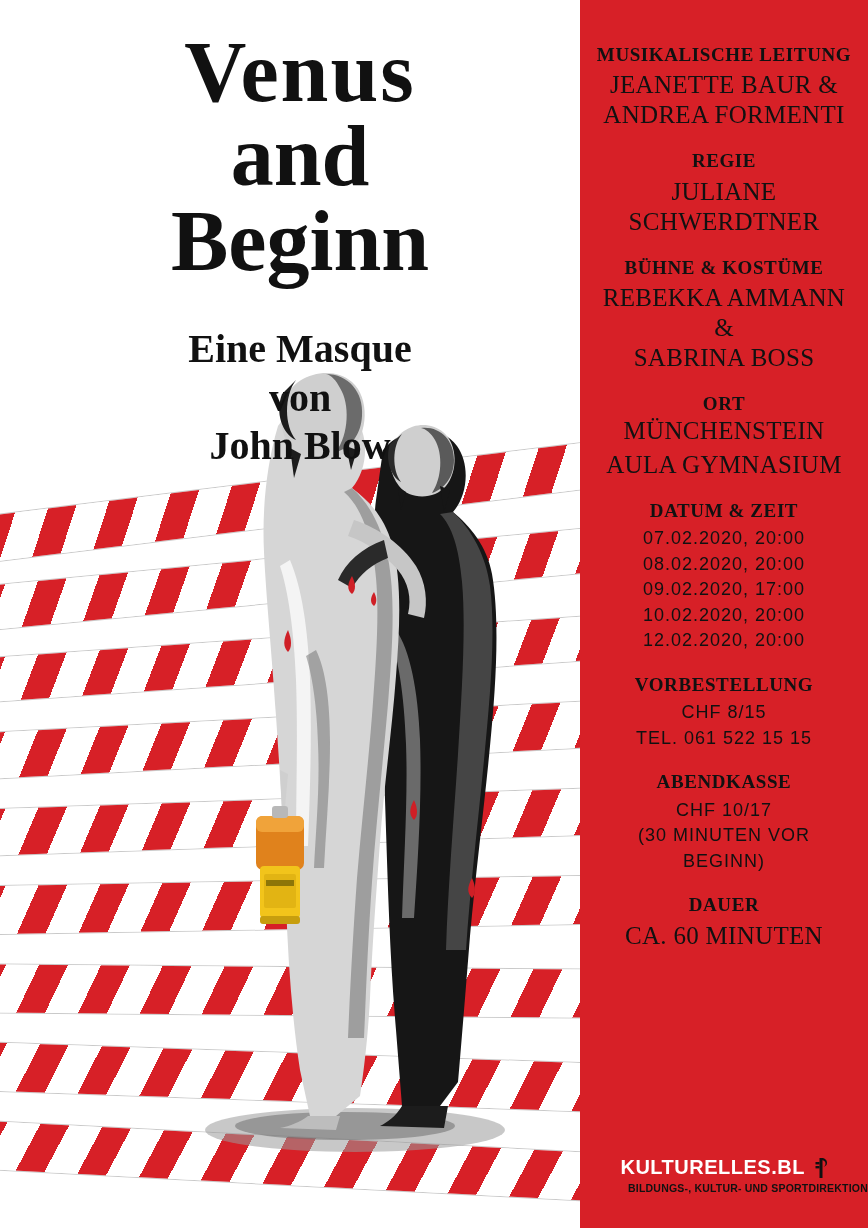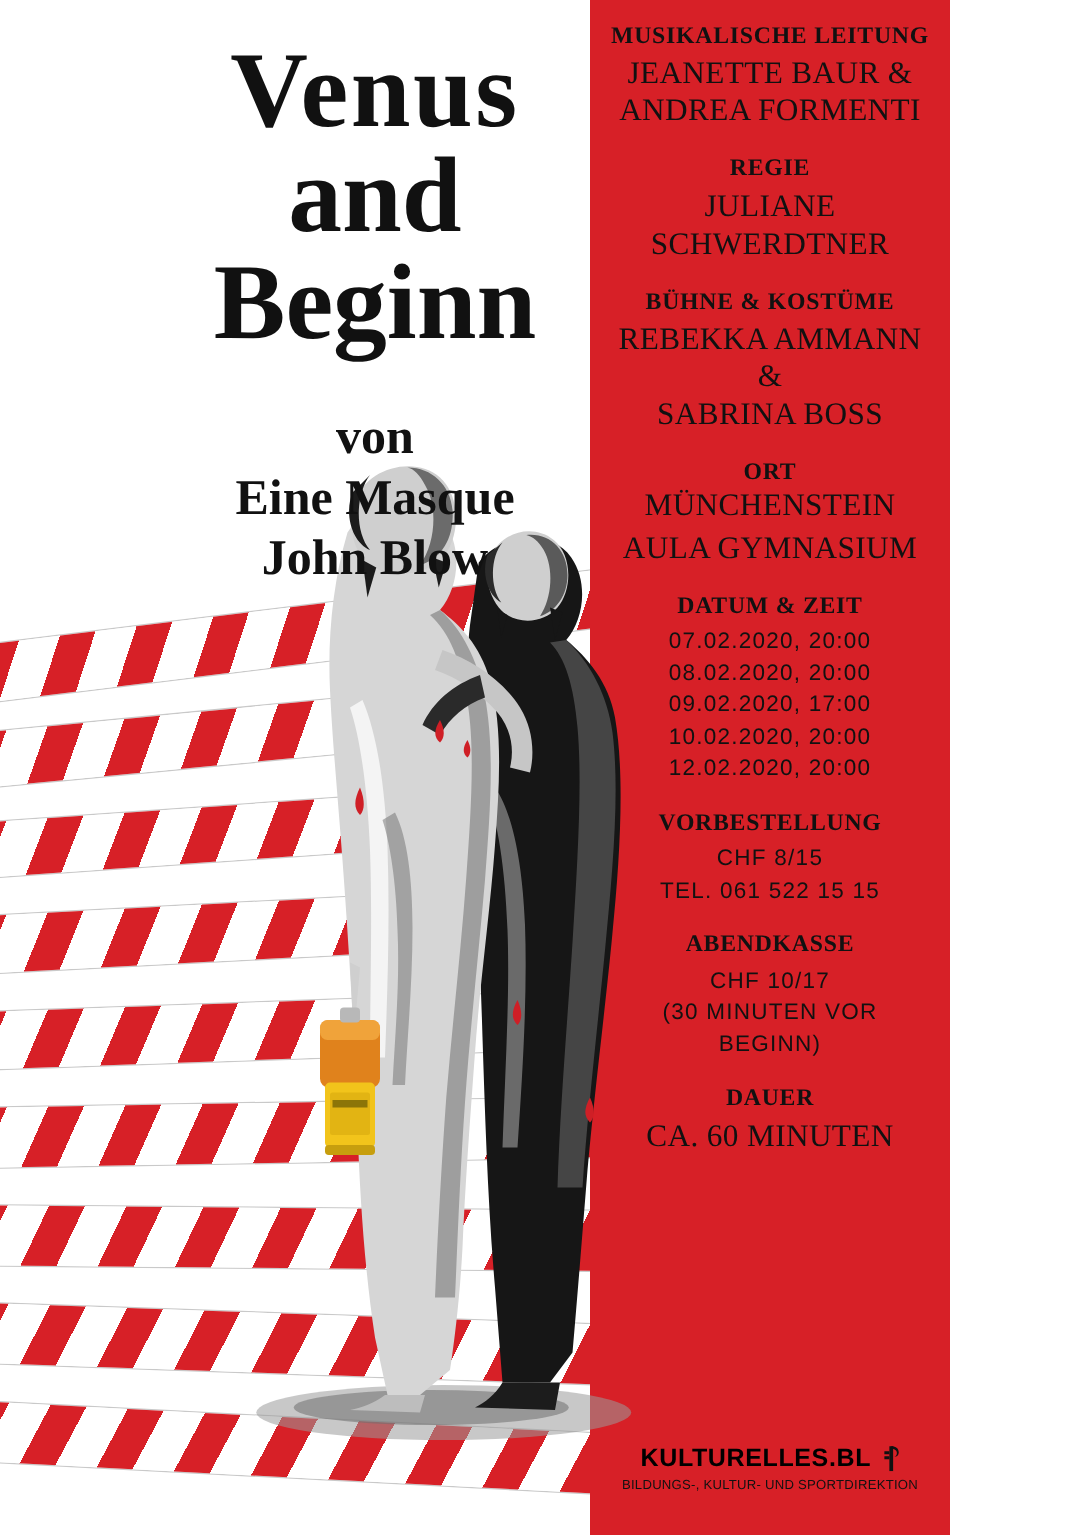--- a/index.html
+++ b/index.html
@@ -2,21 +2,21 @@
 <html><head>
 <meta charset="utf-8">
 <style>
   html, body {
     margin: 0;
     padding: 0;
     background: #ffffff;
   }
   #poster {
     position: relative;
-    width: 760px;
+    width: 868px;
     height: 1228px;
     overflow: hidden;
     background: #ffffff;
     font-family: "Liberation Serif", serif;
   }
 
   
   #artwork {
     position: absolute;
     left: 0;
@@ -94,21 +94,21 @@
   
   #info-column {
     position: absolute;
     right: 0;
     top: 0;
     width: 288px;
     height: 1228px;
     background: #d72027;
     color: #111111;
     box-sizing: border-box;
-    padding: 18px 16px 12px 16px;
+    padding: 44px 16px 12px 16px;
     text-align: center;
     margin-left: 24px;
   }
   .info-group { margin-bottom: 20px; }
   .info-head {
     font-family: "Liberation Serif", serif;
     font-weight: bold;
     font-size: 19px;
     letter-spacing: 0.6px;
     line-height: 1.18;
@@ -137,31 +137,32 @@
     left: 0;
     right: 0;
     bottom: 34px;
     text-align: center;
   }
   #logo-main {
     font-family: "Liberation Sans", sans-serif;
     font-weight: bold;
     font-size: 20px;
     letter-spacing: 0.5px;
-    color: #000000;
+    color: #ffffff;
     display: inline-block;
     position: relative;
   }
   #logo-sub {
     font-family: "Liberation Sans", sans-serif;
-    font-weight: normal;
+    font-weight: bold;
     font-size: 10.5px;
     letter-spacing: 0.2px;
     color: #111111;
     margin-top: 3px;
+    text-align: right;
   }
   .crozier {
     display: inline-block;
     width: 14px;
     height: 22px;
     margin-left: 3px;
     vertical-align: -4px;
   }
 </style>
 </head>
@@ -256,22 +257,22 @@
       <path d="M262 776 C256 786 248 792 240 796 L304 798 L308 776 Z" fill="#1c1c1c"></path>
     </svg>
 
     <div id="title-block">
       <h1 id="main-title">
         <span class="l1">Venus</span>
         <span class="l2">and</span>
         <span class="l3">Beginn</span>
       </h1>
       <div id="subtitle">
+        <span>Eine Masque</span>
         <span>von</span>
-        <span>Eine Masque</span>
         <span>John Blow</span>
       </div>
     </div>
   </div>
 
   <div id="info-column">
     <div id="info-groups">
         <div class="info-group">
           <div class="info-head">MUSIKALISCHE LEITUNG</div>
           <div class="info-line gap-top">JEANETTE BAUR &amp;</div>

